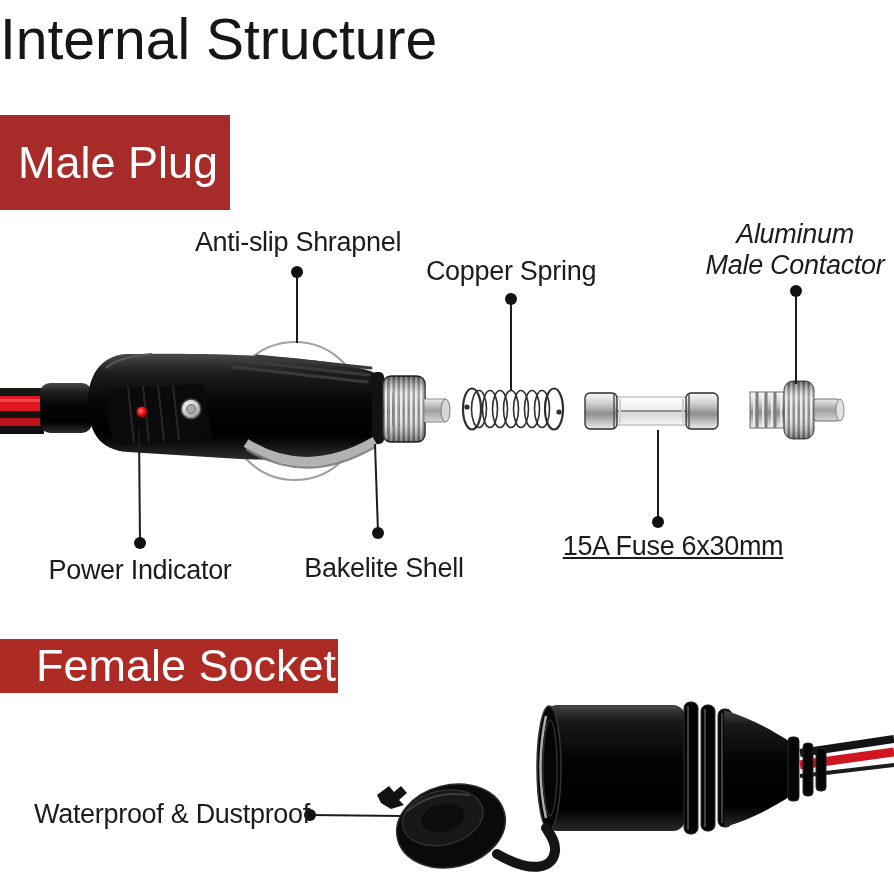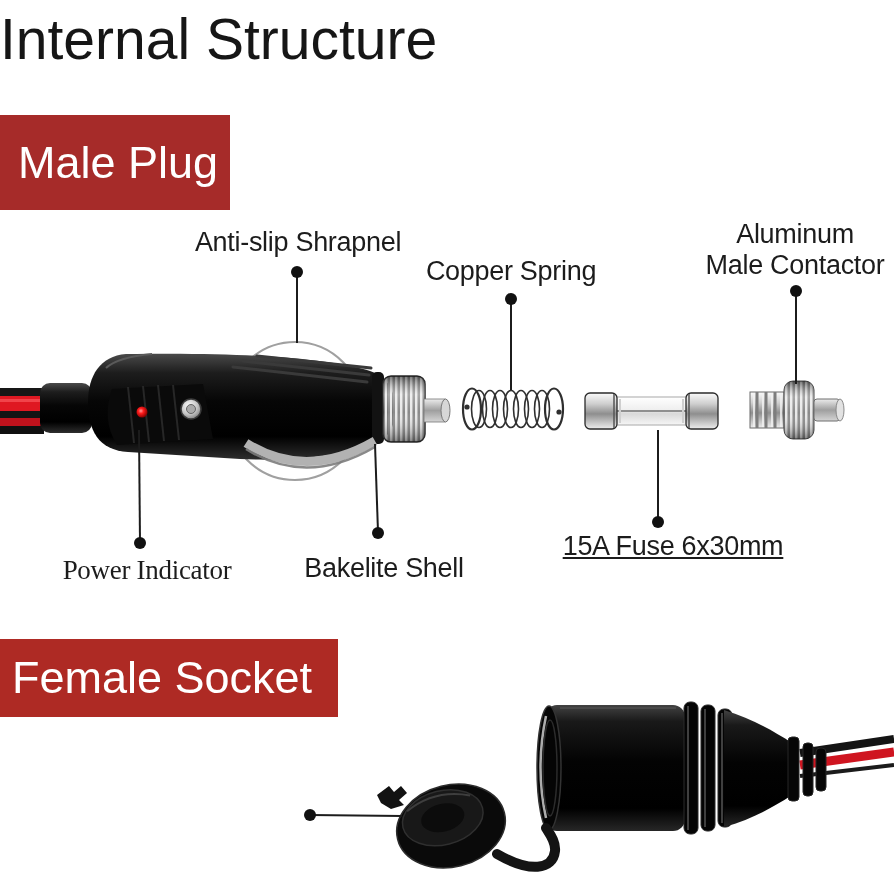--- a/index.html
+++ b/index.html
@@ -16,21 +16,21 @@
   .art{position:absolute;left:0;top:0;width:894px;height:894px;}
   .title{
     position:absolute;left:0;top:6px;width:100%;
     font-size:57px;font-weight:400;color:#161616;letter-spacing:0px;
   }
   .banner{
     position:absolute;left:0;color:var(--banner-text);
     font-size:45px;font-weight:400;display:flex;align-items:center;
   }
   .banner-male{top:115px;width:230px;height:95px;background:var(--banner-red);padding-left:18px;box-sizing:border-box;}
-  .banner-female{top:639px;width:338px;height:78px;background:var(--banner-red-female);padding-left:12px;box-sizing:border-box;}
+  .banner-female{top:639px;width:338px;height:54px;background:var(--banner-red-female);padding-left:36px;box-sizing:border-box;}
   .label{
     position:absolute;transform:translateX(-50%);white-space:nowrap;
     font-size:27px;color:var(--text);letter-spacing:-0.3px;font-weight:400;
   }
   .label-2line{text-align:center;line-height:31px;}
 </style>
 </head>
 <body>
 
 <div class="stage">
@@ -273,29 +273,30 @@
   <div class="title">Internal Structure</div>
 
   <div class="banner banner-male">
     <span>Male Plug</span>
   </div>
 
   <div class="label" style="left:298px;top:227px;">Anti-slip Shrapnel</div>
 
   <div class="label" style="left:511px;top:256px;">Copper Spring</div>
 
-  <div class="label label-2line" style="left:795px;top:219px;">
+  <div class="label label-2line" style="left:795px;top:219px;font-style:italic;">
     <div>Aluminum</div>
     <div>Male Contactor</div>
   </div>
 
-  <div class="label" style="left:147px;top:555px;font-family:Liberation Serif, serif;">Power Indicator</div>
+  <div class="label" style="left:140px;top:555px;">Power Indicator</div>
 
   <div class="label" style="left:384px;top:553px;">Bakelite Shell</div>
 
   <div class="label" style="left:673px;top:531px;text-decoration:underline;">15A Fuse 6x30mm</div>
 
   <div class="banner banner-female">
     <span>Female Socket</span>
   </div>
 
+  <div class="label" style="left:172px;top:799px;">Waterproof &amp; Dustproof</div>
 
 </div>
 
 </body></html>

